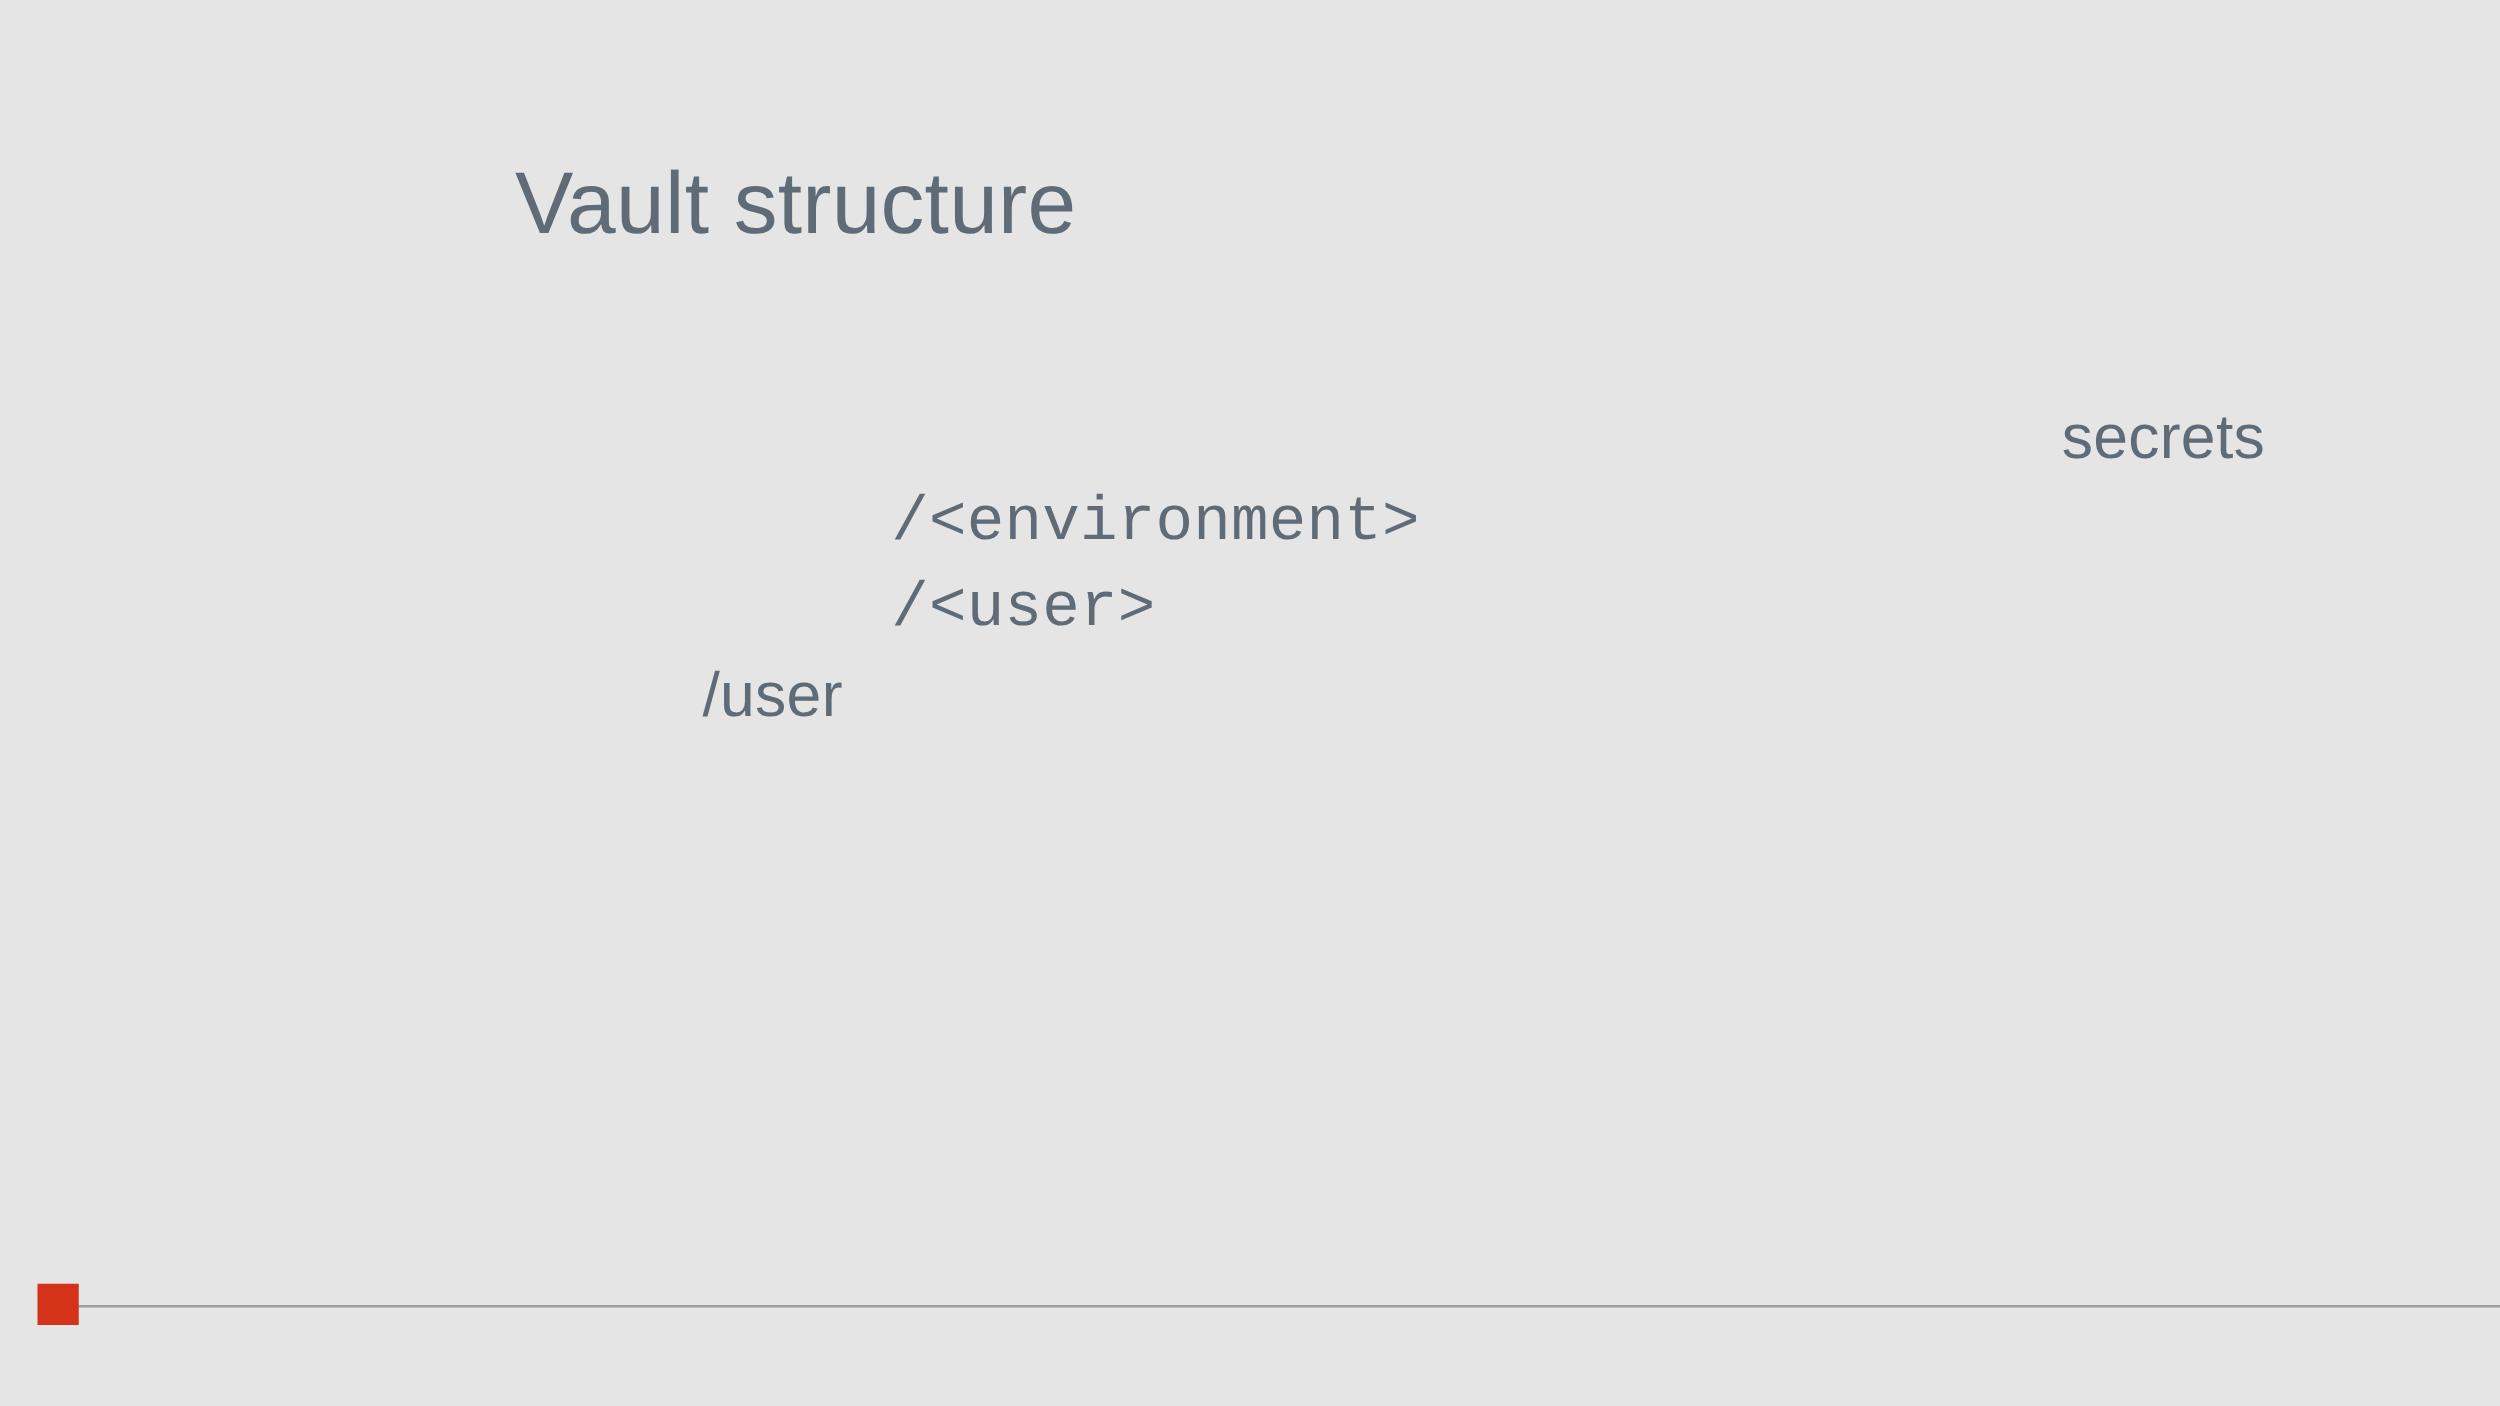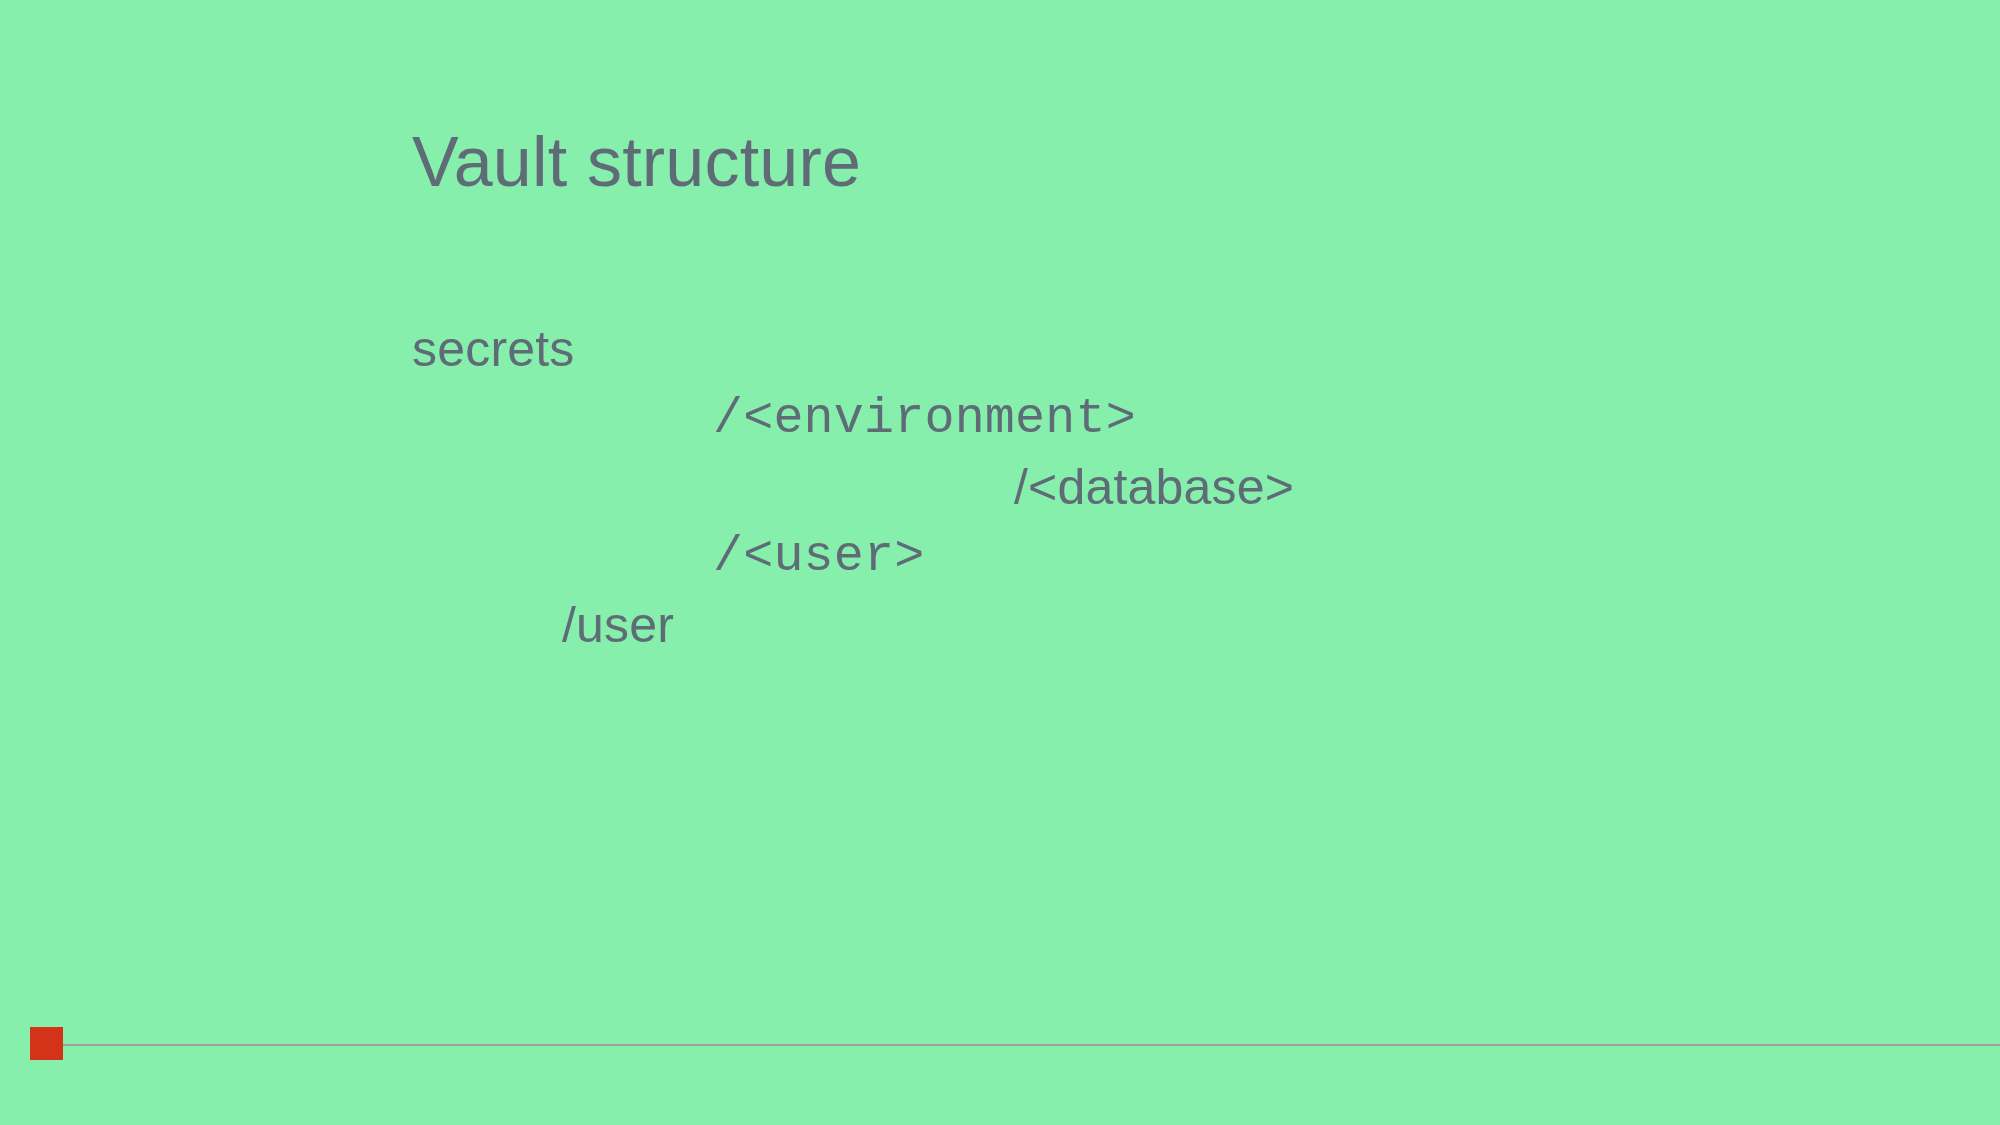--- a/index.html
+++ b/index.html
@@ -8,21 +8,21 @@
     background: #ffffff;
   }
   body {
     font-family: "Liberation Sans", "DejaVu Sans", sans-serif;
   }
 
   .slide {
     position: relative;
     width: 2000px;
     height: 1125px;
-    background: #86efac;
+    background: #e5e5e5;
     overflow: hidden;
   }
 
   
   .slide-title {
     position: absolute;
     left: 412px;
     top: 122px;
     font-size: 70px;
     font-weight: 300;
@@ -42,21 +42,21 @@
 
   .tree-line {
     font-size: 50px;
     font-weight: 300;
     line-height: 69px;
     color: #5f6b77;
     white-space: pre;
     letter-spacing: 0.2px;
   }
 
-  .indent-0 { padding-left: 0px; }
+  .indent-0 { padding-left: 0px; text-align: right; }
   .indent-1 { padding-left: 150px; }
   .indent-2 { padding-left: 301px; font-family: Liberation Mono, monospace; }
   .indent-3 { padding-left: 452px; }
   .indent-4 { padding-left: 602px; }
 
   
   .footer-rule {
     position: absolute;
     left: 62px;
     top: 1044px;
@@ -77,21 +77,20 @@
 </head>
 <body>
 
 <div class="slide">
 
   <div class="slide-title">Vault structure</div>
 
   <div class="tree-body">
     <div class="tree-line indent-0">secrets</div>
     <div class="tree-line indent-2">/&lt;environment&gt;</div>
-    <div class="tree-line indent-4">/&lt;database&gt;</div>
     <div class="tree-line indent-2">/&lt;user&gt;</div>
     <div class="tree-line indent-1">/user</div>
   </div>
 
   <div class="footer-rule"></div>
   <div class="footer-square"></div>
 
 </div>
 
 </body></html>

